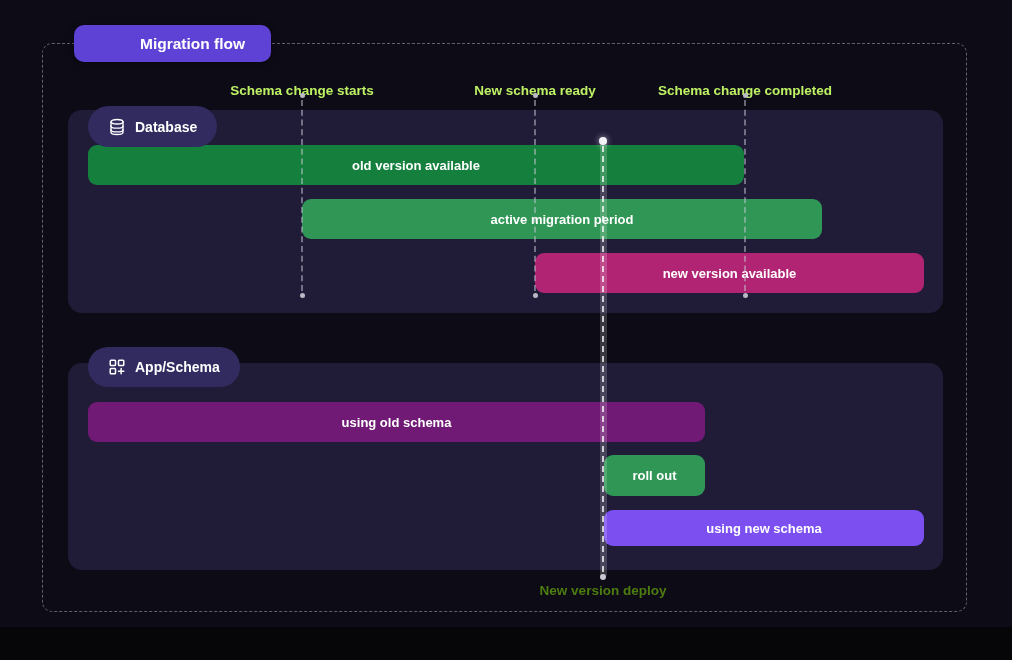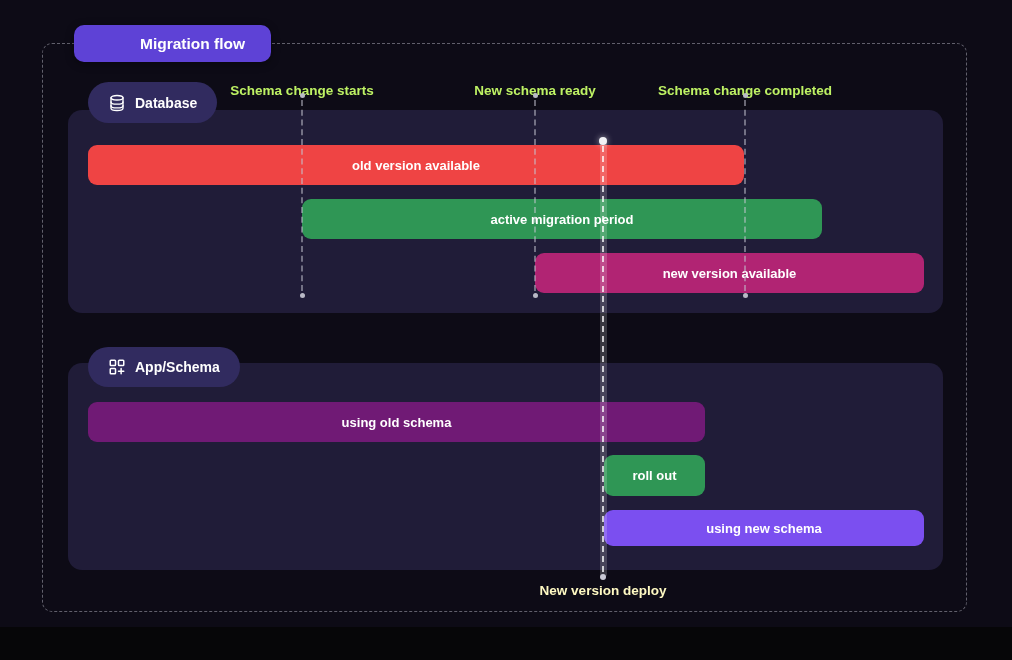--- a/index.html
+++ b/index.html
@@ -54,41 +54,41 @@
     position:absolute;top:146px;height:426px;width:0;left:-1px;
     border-left:2px dashed rgba(255,255,255,0.75);
   }
   .deploy-dot{
     position:absolute;border-radius:50%;background:#f2f2f6;
   }
   .deploy-dot.top{top:137px;width:8px;height:8px;left:-4px;box-shadow:0 0 6px rgba(255,255,255,0.6);}
   .deploy-dot.bottom{top:574px;width:6px;height:6px;left:-3px;background:#c9c9d4;}
   .deploy-label{
     position:absolute;top:583px;left:0;transform:translateX(-50%);
-    white-space:nowrap;color:#fef9c3;font-weight:bold;font-size:13.5px;
+    white-space:nowrap;color:#4d7c0f;font-weight:bold;font-size:13.5px;
   }
 </style>
 </head>
 <body>
 
 <div id="canvas">
 
   <div class="bottom-strip"></div>
 
   <div class="frame" style="left: 42px; top: 43px; width: 923px; height: 567px;"></div>
 
   <div class="panel" style="left: 68px; top: 110px; width: 875px; height: 203px; background: rgb(32, 28, 56);"></div>
 
   <div class="panel" style="left: 68px; top: 363px; width: 875px; height: 207px; background: rgb(32, 28, 56);"></div>
 
   <div class="title-badge" style="left: 74px; top: 25px; width: 157px; height: 37px; background: rgb(94, 66, 214); padding-left: 40px;">
     <span>Migration flow</span>
   </div>
 
-  <div class="section-badge" style="left: 88px; top: 82px; height: 41px; background: rgb(49, 43, 95);">
+  <div class="section-badge" style="left: 88px; top: 106px; height: 41px; background: rgb(49, 43, 95);">
     <span>
       <svg width="18" height="18" viewBox="0 0 24 24" fill="none" stroke="#ffffff" stroke-width="1.8" stroke-linecap="round">
         <ellipse cx="12" cy="5" rx="8" ry="3"></ellipse>
         <path d="M4 5v14c0 1.66 3.58 3 8 3s8-1.34 8-3V5"></path>
         <path d="M4 10.5c0 1.66 3.58 3 8 3s8-1.34 8-3"></path>
         <path d="M4 15.5c0 1.66 3.58 3 8 3s8-1.34 8-3"></path>
       </svg>
     </span>
     <span>Database</span>
   </div>
@@ -98,21 +98,21 @@
       <svg width="18" height="18" viewBox="0 0 24 24" fill="none" stroke="#ffffff" stroke-width="2" stroke-linecap="round" stroke-linejoin="round">
         <rect x="3" y="3" width="7" height="7" rx="1"></rect>
         <rect x="14" y="3" width="7" height="7" rx="1"></rect>
         <rect x="3" y="14" width="7" height="7" rx="1"></rect>
         <path d="M17.5 14v7M14 17.5h7"></path>
       </svg>
     </span>
     <span>App/Schema</span>
   </div>
 
-  <div class="bar" style="left: 88px; top: 145px; width: 656px; height: 40px; background: #ef4444;">old version available</div>
+  <div class="bar" style="left: 88px; top: 145px; width: 656px; height: 40px; background: #15803d;">old version available</div>
   <div class="bar" style="left: 302px; top: 199px; width: 520px; height: 40px; background: rgb(47, 150, 85);">active migration period</div>
   <div class="bar" style="left: 535px; top: 253px; width: 389px; height: 40px; background: rgb(177, 36, 115);">new version available</div>
 
   <div class="bar" style="left: 88px; top: 402px; width: 617px; height: 40px; background: #701a75;">using old schema</div>
   <div class="bar" style="left: 604px; top: 455px; width: 101px; height: 41px; background: rgb(47, 150, 85); text-align: right;">roll out</div>
   <div class="bar" style="left: 604px; top: 510px; width: 320px; height: 36px; background: rgb(123, 79, 240);">using new schema</div>
 
   <div class="marker" style="left: 302px;">
     <div class="marker-label">Schema change starts</div>
     <div class="marker-dot top"></div>

